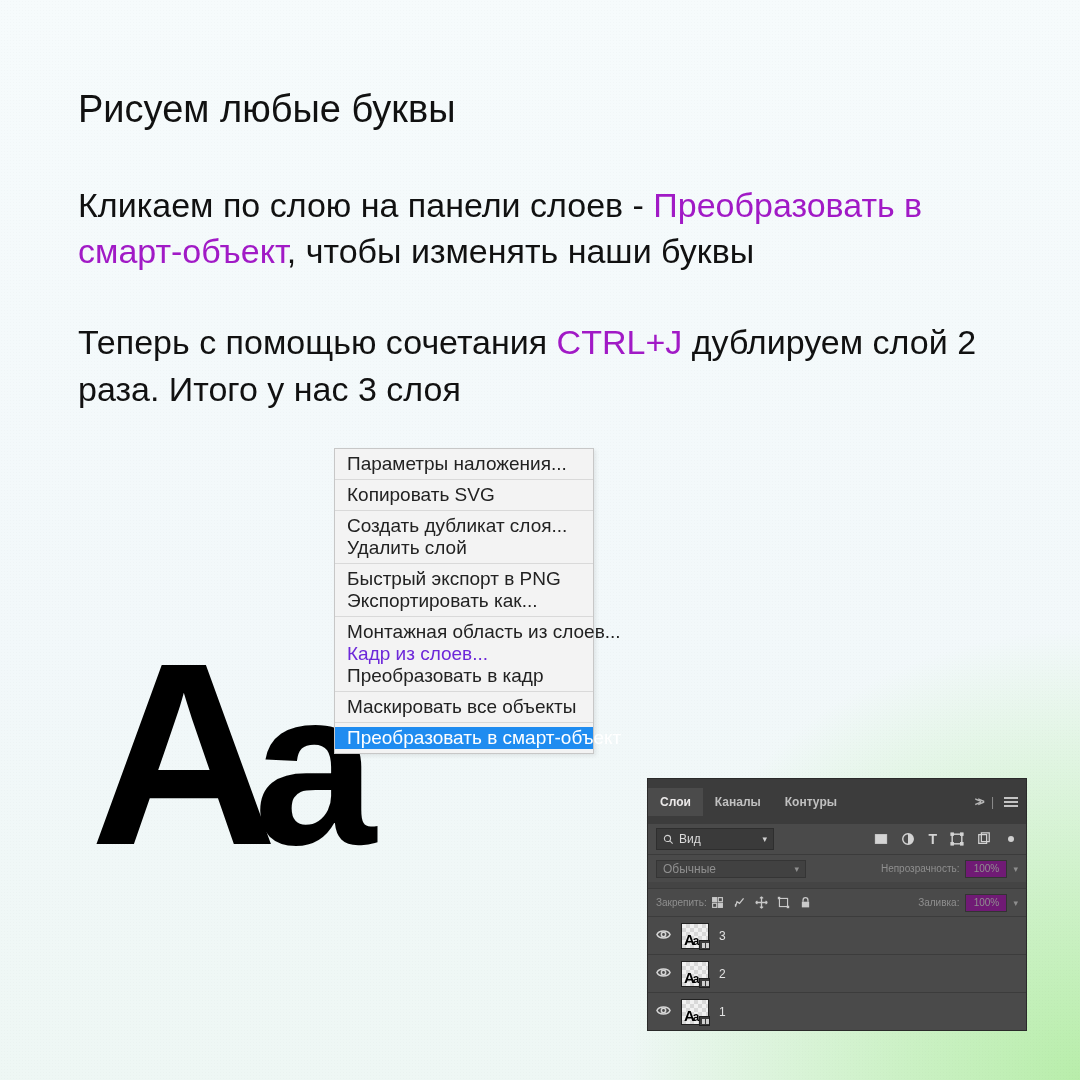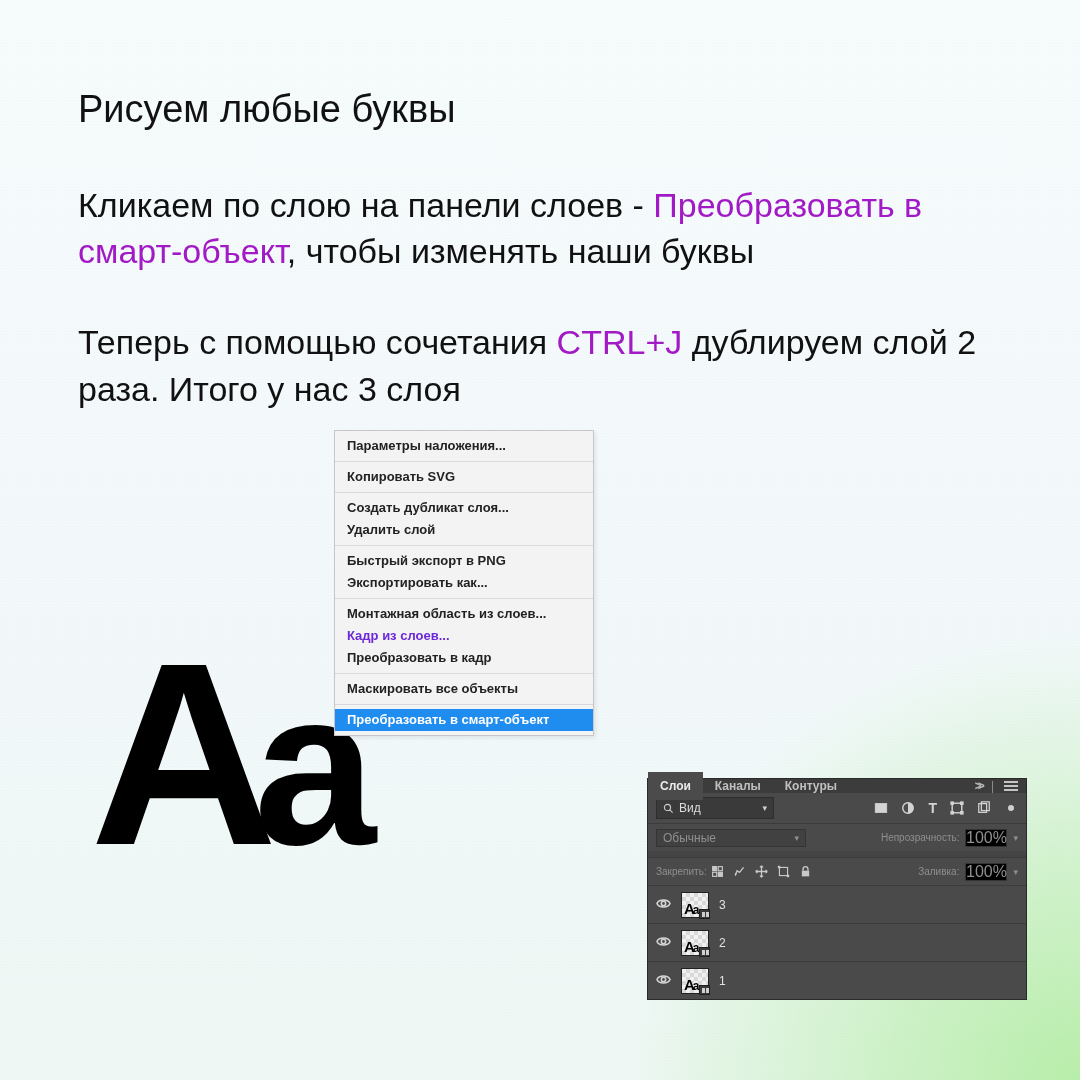--- a/index.html
+++ b/index.html
@@ -27,39 +27,38 @@
     font-weight: 900;
     letter-spacing: -16px;
     color: #000;
   }
   .aa .cap { font-size: 260px; line-height: 0.8; }
   .aa .low { font-size: 220px; line-height: 0.8; margin-left: -8px; }
   .aa-wrap { display: flex; align-items: baseline; }
 
   
   .ctx {
-    position: absolute; left: 334px; top: 430px; width: 260px;
+    position: absolute; left: 334px; top: 448px; width: 260px;
     background: #f3f3f3; border: 1px solid #c7c7c7;
-    font-size: 13px; color: #222;
+    font-size: 19px; color: #222;
     box-shadow: 2px 2px 4px rgba(0,0,0,0.08);
-    font-weight: bold;
   }
   .ctx .group { border-bottom: 1px solid #d9d9d9; padding: 4px 0; }
   .ctx .group:last-child { border-bottom: none; }
   .ctx .item { padding: 2px 12px 2px 12px; line-height: 18px; white-space: nowrap; }
   .ctx .item.dis { color: #6d28d9; }
   .ctx .item.sel { background: #1f8cf0; color: #fff; }
 
   
   .panel {
     position: absolute; left: 648px; top: 779px; width: 378px;
     background: #444444; color: #cfcfcf; font-size: 12px;
     box-shadow: 0 0 0 1px #2a2a2a;
   }
-  .tabs { display: flex; align-items: center; height: 14px; background: #3c3c3c; position: relative; }
+  .tabs { display: flex; align-items: center; height: 45px; background: #3c3c3c; position: relative; }
   .tab { padding: 0 12px; height: 28px; display: flex; align-items: center; color: #c0c0c0; font-weight: 700; }
   .tab.active { background: #4b4b4b; color: #eceaea; }
   .tabs .tail { margin-left: auto; display: flex; align-items: center; gap: 10px; padding-right: 8px; color: #b8b8b8; }
   .chevrons { letter-spacing: -4px; font-weight: 700; }
   .hamburger { display: inline-block; width: 14px; height: 10px; position: relative; }
   .hamburger::before, .hamburger::after, .hamburger span {
     content: ""; position: absolute; left: 0; right: 0; height: 2px; background: #c4c4c4;
   }
   .hamburger::before { top: 0; } .hamburger span { top: 4px; } .hamburger::after { top: 8px; }
 
@@ -69,21 +68,21 @@
   .search .dd { margin-left: auto; font-size: 9px; color: #cfcfcf; }
   .r1-icons { margin-left: auto; display: flex; align-items: center; gap: 13px; padding-right: 4px; }
   .r1-icons .ico, .r1-icons svg { width: 14px; height: 14px; fill: #d4d4d4; stroke: #d4d4d4; }
   .dot { width: 6px; height: 6px; border-radius: 50%; background: #d0d0d0; display: inline-block; margin-left: 4px; }
 
   .row2 { display: flex; align-items: center; height: 28px; padding: 0 8px; background: #4a4a4a; border-top: 1px solid #3b3b3b; }
   .blend { flex: 0 0 150px; height: 18px; background: #414141; border: 1px solid #353535; padding: 0 6px; color: #8f8f8f; display: flex; align-items: center; }
   .blend .dd { margin-left: auto; font-size: 9px; }
   .opwrap { margin-left: auto; display: flex; align-items: center; gap: 6px; }
   .lbl { color: #8f8f8f; font-size: 10px; }
-  .pct { width: 42px; height: 18px; background: #000000; border: 1px solid #333; color: #8f8f8f; font-size: 16px; display: flex; align-items: center; justify-content: center; }
+  .pct { width: 42px; height: 18px; background: #701a75; border: 1px solid #333; color: #8f8f8f; font-size: 10px; display: flex; align-items: center; justify-content: center; }
   .mini-dd { font-size: 9px; color: #8f8f8f; }
 
   .row3 { display: flex; align-items: center; height: 28px; padding: 0 8px; background: #4a4a4a; border-top: 1px solid #3b3b3b; margin-top: 6px; }
   .lock-icons { display: flex; align-items: center; gap: 9px; margin-left: 4px; }
   .lock-icons svg, .lock-icons .gl { width: 13px; height: 13px; stroke: #c9c9c9; fill: none; stroke-width: 1.4; }
   .gl { font-size: 13px; color: #c9c9c9; line-height: 1; }
 
   .layers { background: #4a4a4a; }
   .layer { display: flex; align-items: center; height: 38px; padding: 0 8px; gap: 10px; border-top: 1px solid #3c3c3c; }
   .eye svg { width: 15px; height: 15px; stroke: #d6d6d6; fill: none; stroke-width: 1.6; }

